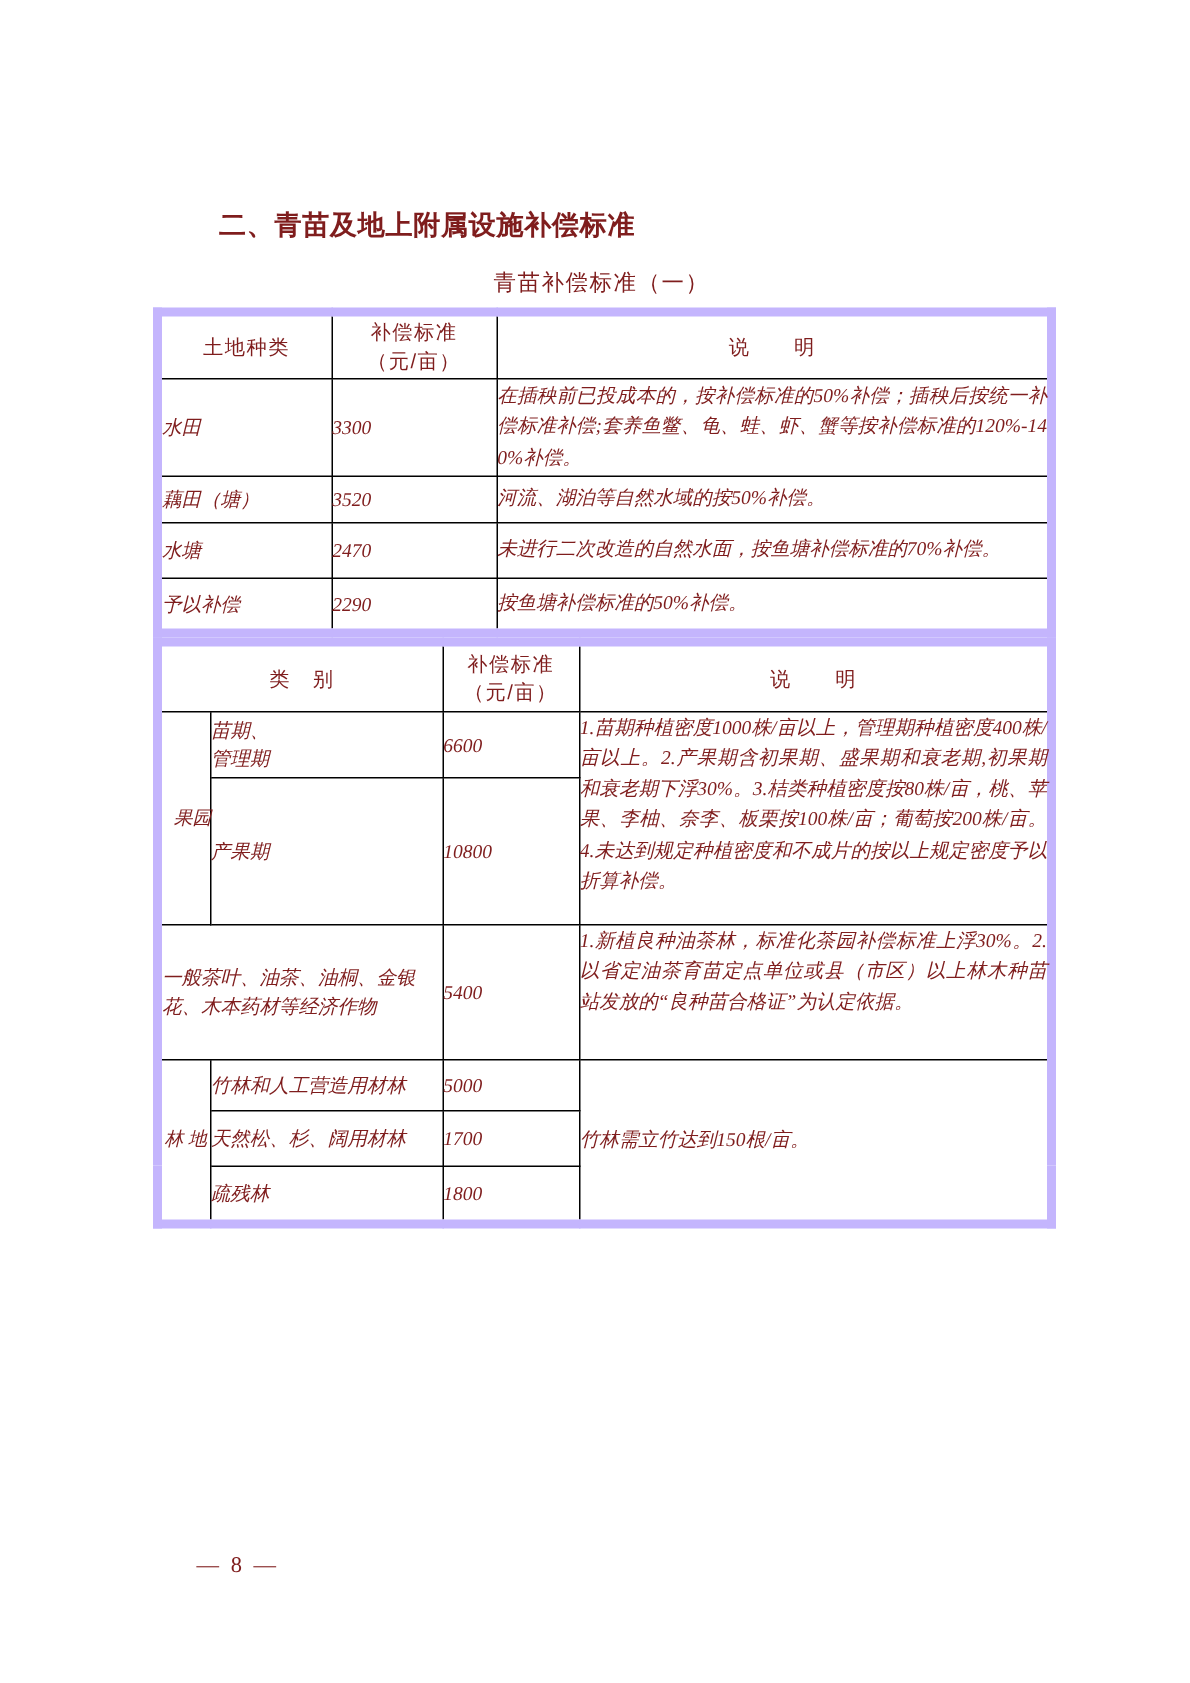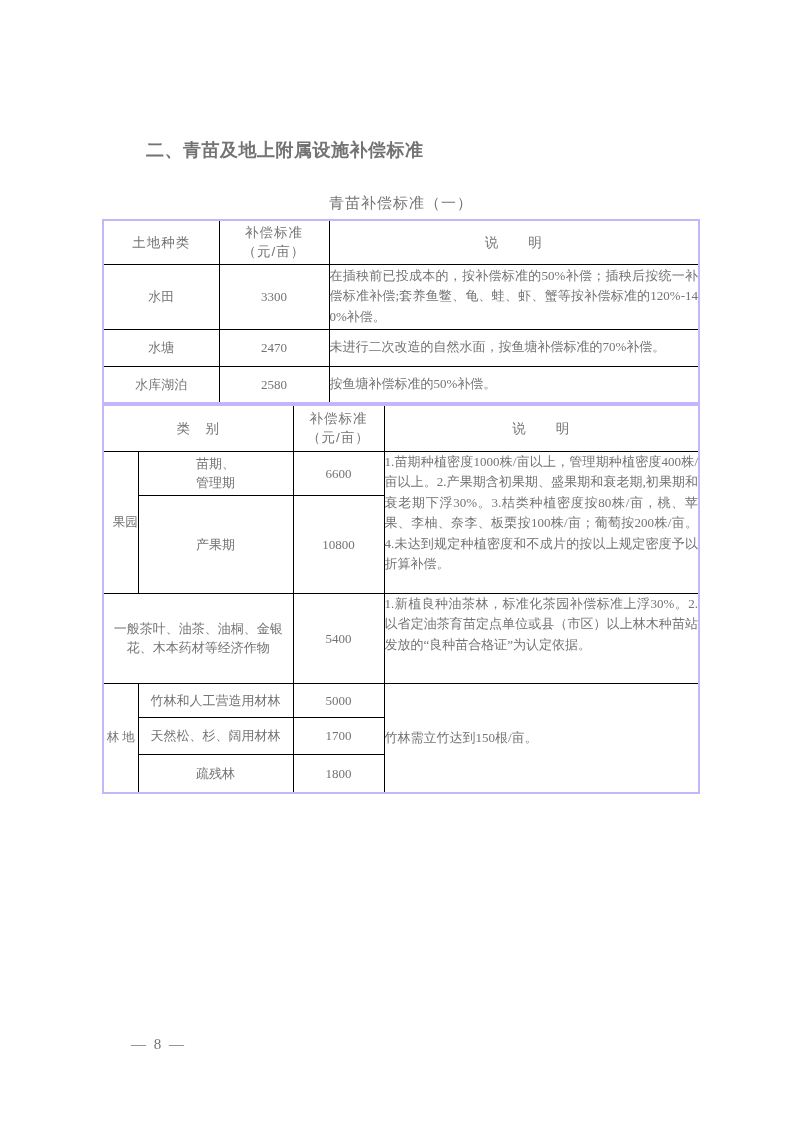--- a/index.html
+++ b/index.html
@@ -2,66 +2,66 @@
 <html><head>
 <meta charset="utf-8">
 <style>
   * { box-sizing: border-box; }
   html, body { margin: 0; padding: 0; background: #ffffff; }
   .page {
     position: relative;
     width: 793px;
     height: 1122px;
     background: #ffffff;
-    color: #737373;
+    color: #7f1d1d;
     font-family: "Liberation Serif", "DejaVu Serif", serif;
     overflow: hidden;
   }
   .title {
     margin: 0;
     padding-top: 139px;
     margin-left: 146px;
     font-family: "Liberation Sans", "DejaVu Sans", sans-serif;
     font-size: 18px;
     font-weight: bold;
     letter-spacing: 0.5px;
     line-height: 22px;
   }
   .caption {
     width: 598px;
-    margin: 32px 0 6px 102px;
+    margin: 18px 0 6px 102px;
     text-align: center;
     font-size: 15px;
     letter-spacing: 1px;
     line-height: 20px;
   }
   .caption.second { margin-top: 23px; }
   table.doc {
     width: 598px;
     margin-left: 102px;
     border-collapse: collapse;
     table-layout: fixed;
-    border: 2px solid #c4b5fd;
+    border: 6px solid #c4b5fd;
   }
   table.doc th, table.doc td {
     border: 1px solid #000;
     padding: 0;
   }
   table.doc th {
     font-family: "Liberation Sans", "DejaVu Sans", sans-serif;
     font-weight: normal;
     font-size: 13.5px;
     text-align: center;
     vertical-align: middle;
     line-height: 19px;
     letter-spacing: 1px;
   }
-  td { font-size: 13px; }
+  td { font-size: 13px; font-style: italic; }
   .c {
-    text-align: center;
+    text-align: left;
     vertical-align: middle;
     line-height: 19px;
   }
   .note {
     text-align: justify;
     vertical-align: middle;
     padding: 2px 4px 2px 6px;
     line-height: 20.6px;
     word-break: break-all;
   }
@@ -114,28 +114,33 @@
       <th>土地种类</th>
       <th class="preline">补偿标准
 （元/亩）</th>
       <th>说　　明</th>
     </tr>
     <tr style="height:65px">
       <td class="c">水田</td>
       <td class="c">3300</td>
       <td class="note">在插秧前已投成本的，按补偿标准的50%补偿；插秧后按统一补偿标准补偿;套养鱼鳖、龟、蛙、虾、蟹等按补偿标准的120%-140%补偿。</td>
     </tr>
+    <tr style="height:31px">
+      <td class="c">藕田（塘）</td>
+      <td class="c">3520</td>
+      <td class="note">河流、湖泊等自然水域的按50%补偿。</td>
+    </tr>
     <tr style="height:37px">
       <td class="c">水塘</td>
       <td class="c">2470</td>
       <td class="note">未进行二次改造的自然水面，按鱼塘补偿标准的70%补偿。</td>
     </tr>
     <tr style="height:37px">
-      <td class="c">水库湖泊</td>
-      <td class="c">2580</td>
+      <td class="c">予以补偿</td>
+      <td class="c">2290</td>
       <td class="note">按鱼塘补偿标准的50%补偿。</td>
     </tr>
   </tbody>
     </table>
 
 
   <table class="doc">
     <colgroup>
       <col style="width:35px">
         <col style="width:155px">

